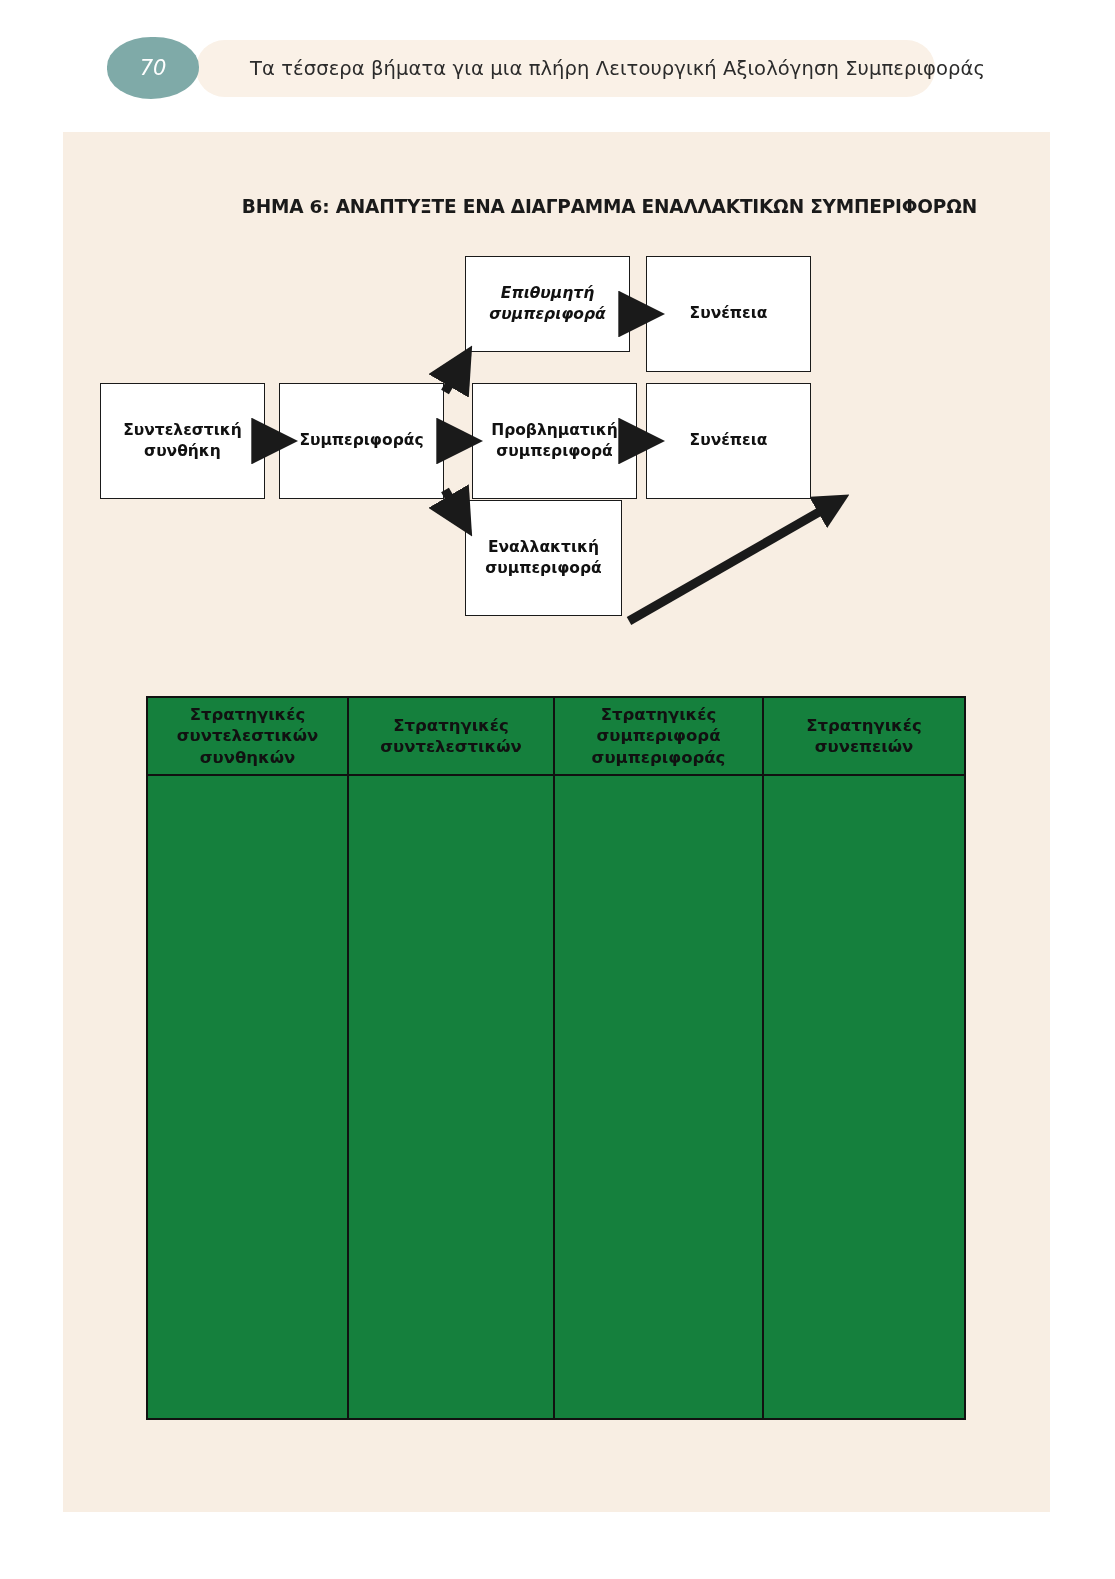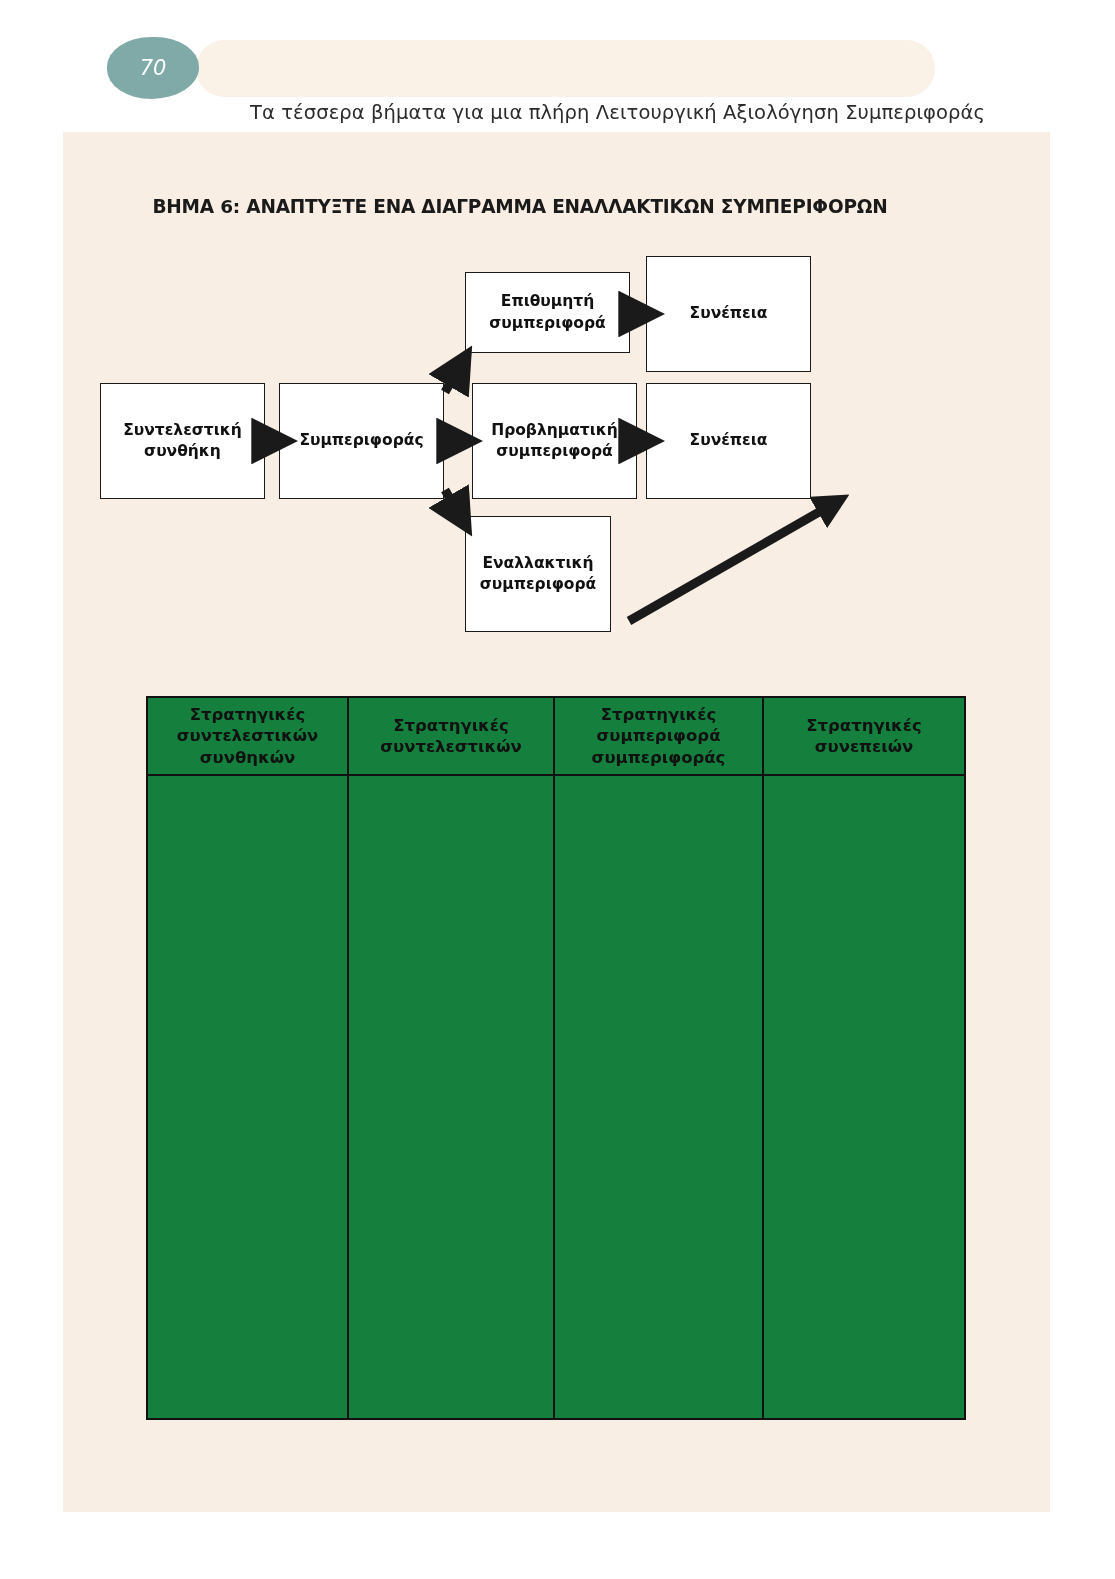--- a/index.html
+++ b/index.html
@@ -34,21 +34,20 @@
     left: 250px;
     top: 40px;
     width: 660px;
     height: 57px;
     line-height: 57px;
     font-family: "DejaVu Sans", "Liberation Sans", sans-serif;
     font-size: 19.5px;
     color: #2b2b2b;
     letter-spacing: 0.1px;
     white-space: nowrap;
-    margin-top: 44px;
   }
   #page-number-badge {
     position: absolute;
     left: 107px;
     top: 37px;
     width: 92px;
     height: 62px;
     background: #7FAAA8;
     border-radius: 46px 46px 50px 46px / 31px 31px 33px 31px;
   }
@@ -75,21 +74,21 @@
     height: 1380px;
     background: #F8EEE3;
   }
 
   
   #section-title {
     position: absolute;
     left: 0;
     top: 64px;
     width: 914px;
-    text-align: center;
+    text-align: right;
     font-size: 18.5px;
     font-weight: bold;
     color: #1a1a1a;
     font-family: "DejaVu Sans", "Liberation Sans", sans-serif;
     letter-spacing: -0.2px;
   }
 
   
   #diagram {
     position: absolute;
@@ -110,23 +109,23 @@
     font-size: 15.5px;
     font-weight: bold;
     color: #111111;
     line-height: 1.38;
     font-family: "DejaVu Sans", "Liberation Sans", sans-serif;
   }
   .node span { display: block; padding: 0 6px; }
 
   #node-operant      { left: 37px;  top: 251px; width: 165px; height: 116px; }
   #node-antecedent   { left: 216px; top: 251px; width: 165px; height: 116px; }
-  #node-desired      { left: 402px; top: 140px; width: 165px; height: 81px; }
+  #node-desired      { left: 402px; top: 124px; width: 165px; height: 96px; font-style: italic; }
   #node-problem      { left: 409px; top: 251px; width: 165px; height: 116px; }
-  #node-alternative  { left: 402px; top: 384px; width: 146px; height: 116px; }
+  #node-alternative  { left: 402px; top: 368px; width: 157px; height: 116px; }
   #node-cons-top     { left: 583px; top: 124px; width: 165px; height: 116px; }
   #node-cons-mid     { left: 583px; top: 251px; width: 165px; height: 116px; }
   #node-function     { left: 773px; top: 251px; width: 165px; height: 116px; }
 
   #diagram-arrows {
     position: absolute;
     left: 0;
     top: 0;
     width: 987px;
     height: 520px;

